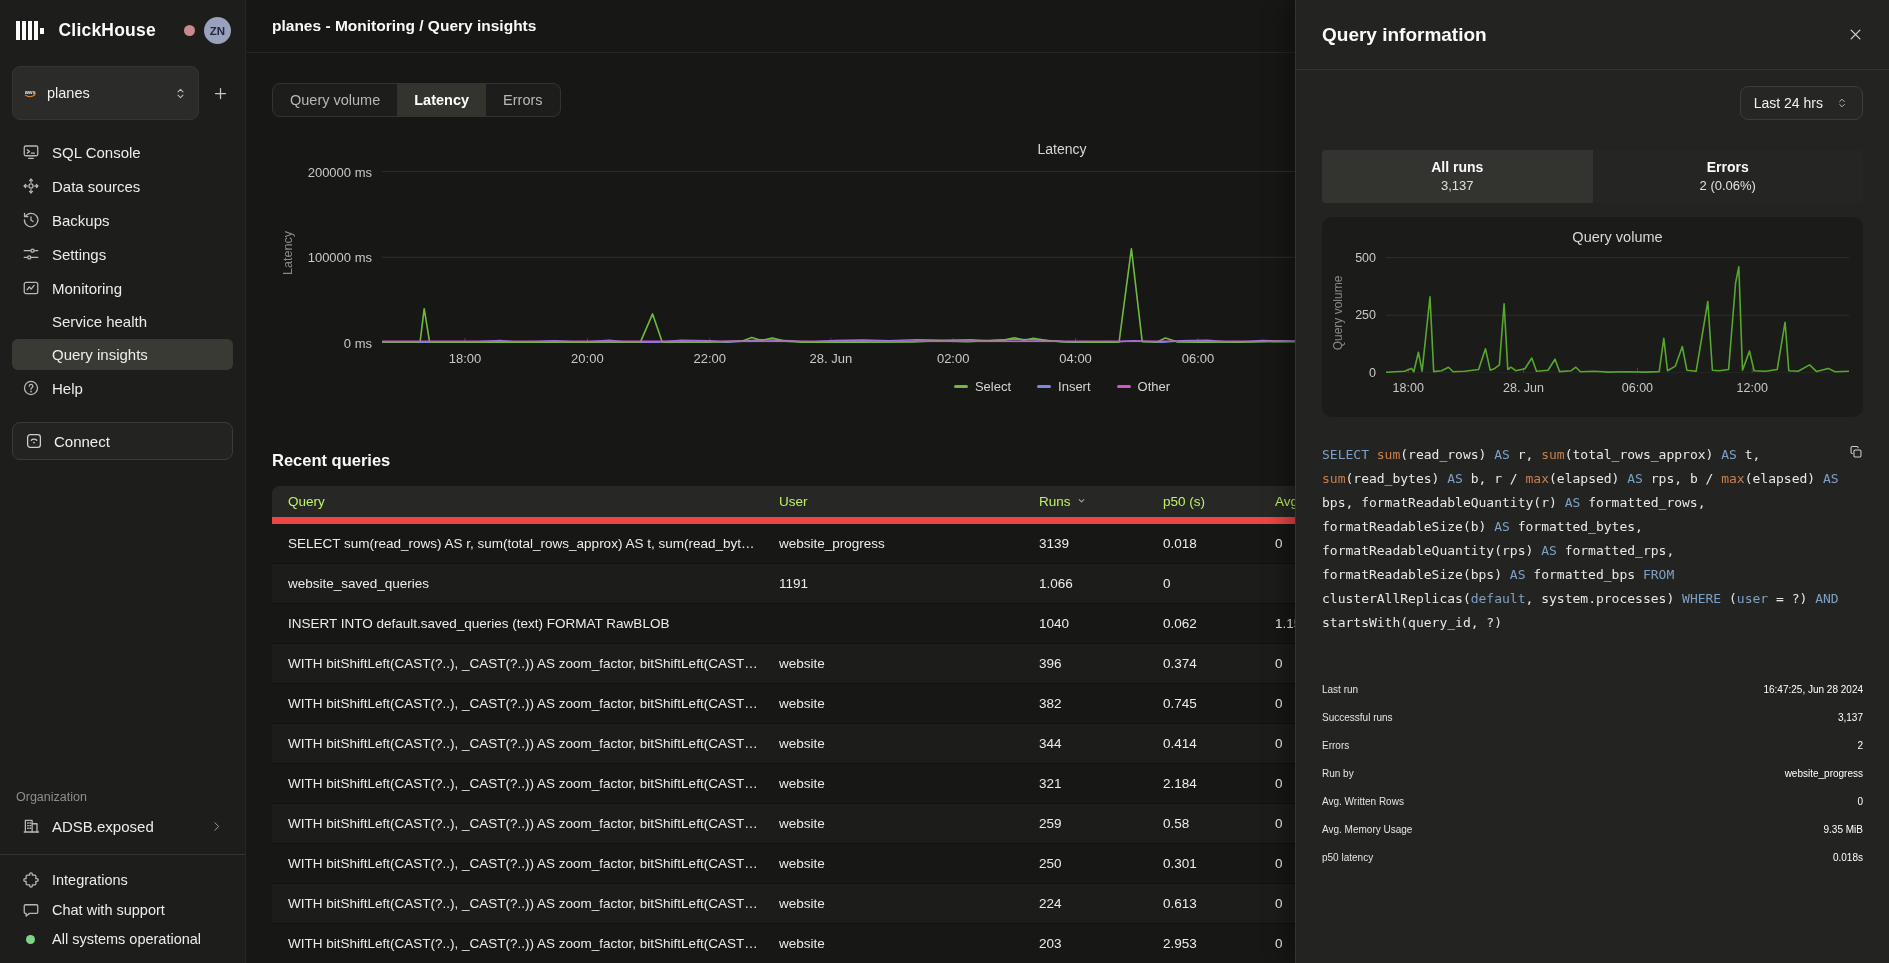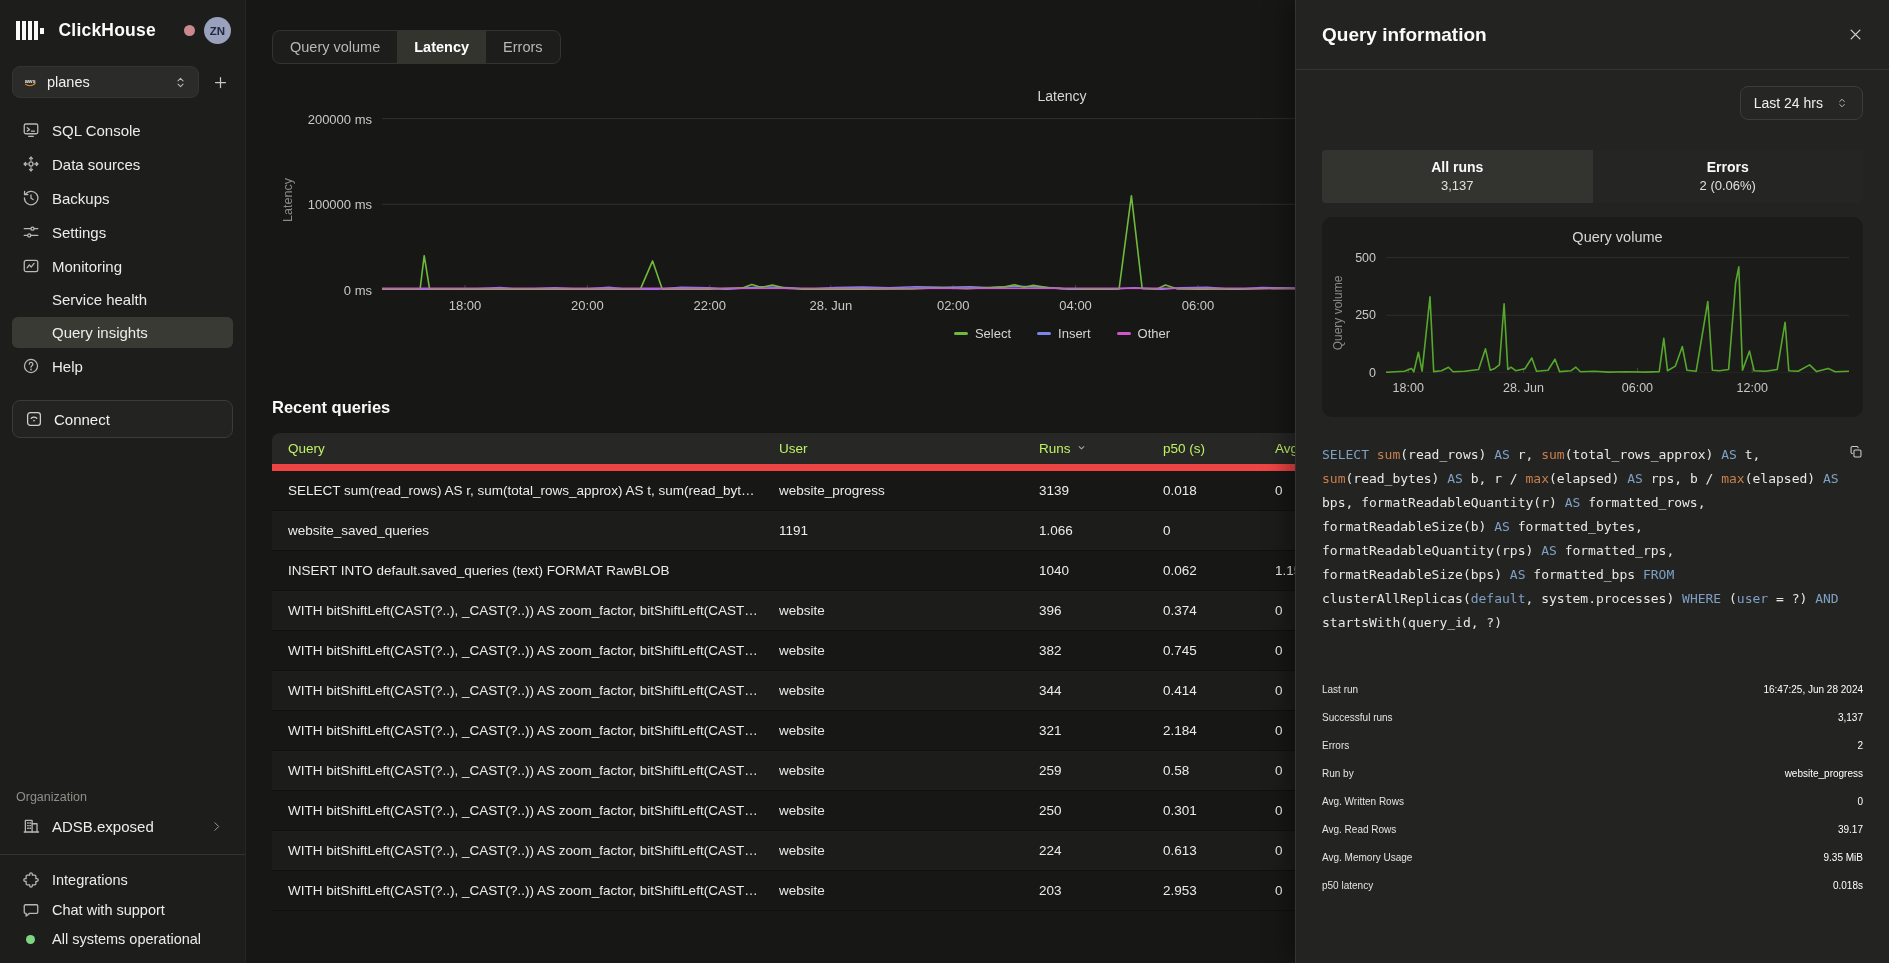--- a/index.html
+++ b/index.html
@@ -21,21 +21,21 @@
   .side-header { display:flex; align-items:center; gap:9px; padding:17px 14px 8px 16px; }
   .logo { display:flex; align-items:center; gap:2.5px; height:20px; }
   .logo i { display:block; width:3.5px; height:19px; background:#fafafa; }
   .logo i.short { height:6px; align-self:center; }
   .brand { font-size:17.5px; font-weight:700; color:#fafafa; margin-left:6px; letter-spacing:.2px; }
   .warn-dot { width:11px; height:11px; border-radius:50%; background:#c9898d; margin-left:auto; }
   .avatar { width:27px; height:27px; border-radius:50%; background:#99a1bd; color:#23273b;
     font-size:11.5px; font-weight:700; display:flex; align-items:center; justify-content:center; }
   .service-row { display:flex; align-items:center; gap:10px; padding:14px 14px 6px 12px; }
   .service-select { flex:1; display:flex; align-items:center; gap:9px; background:#2b2b29;
-    border:1px solid #343432; border-radius:8px; padding:7px 10px; cursor:pointer; }
+    border:1px solid #343432; border-radius:8px; padding:18px 10px; cursor:pointer; }
   .service-select .name { font-size:14.5px; color:#f0f0ee; flex:1; }
   .service-select .icon svg { width:15px; height:15px; color:#b9b9b4; }
   .aws-mark svg { width:22px; height:16px; }
   .plus-btn { color:#c7c7c2; font-size:15px; width:22px; height:22px; display:flex; align-items:center; justify-content:center; cursor:pointer; }
   .plus-btn svg { width:15px; height:15px; }
   nav { padding:10px 12px 0; }
   .nav-item { display:flex; align-items:center; gap:12px; padding:7px 10px; border-radius:6px;
     font-size:15px; color:#ececea; cursor:pointer; margin-bottom:2px; }
   .nav-item .icon { color:#b9b9b4; }
   .nav-item.sub { padding-left:40px; }
@@ -303,20 +303,23 @@
           <span class="icon">
             <i class="status-dot"></i>
           </span>
           <span>All systems operational</span>
         </div>
       </div>
   </div>
 </aside>
 
 <main class="main">
+  <div class="main-header">
+    <span>planes - Monitoring / Query insights</span>
+  </div>
 
   <div class="main-body">
     <div class="tabgroup" id="main-tabs">
         <div class="tab">Query volume</div>
         <div class="tab active">Latency</div>
         <div class="tab">Errors</div>
       </div>
 
     <div class="chart-block">
       <div class="chart-title">Latency</div>
@@ -548,24 +551,20 @@
       </div>
       <div class="stat-row">
         <span class="sl">Run by</span>
         <span class="sv">website_progress</span>
       </div>
       <div class="stat-row">
         <span class="sl">Avg. Written Rows</span>
         <span class="sv">0</span>
       </div>
       <div class="stat-row">
-        <span class="sl">Avg. Read Rows</span>
-        <span class="sv">39.17</span>
-      </div>
-      <div class="stat-row">
         <span class="sl">Avg. Memory Usage</span>
         <span class="sv">9.35 MiB</span>
       </div>
       <div class="stat-row">
         <span class="sl">p50 latency</span>
         <span class="sv">0.018s</span>
       </div>
     </div>
 </aside>
 

